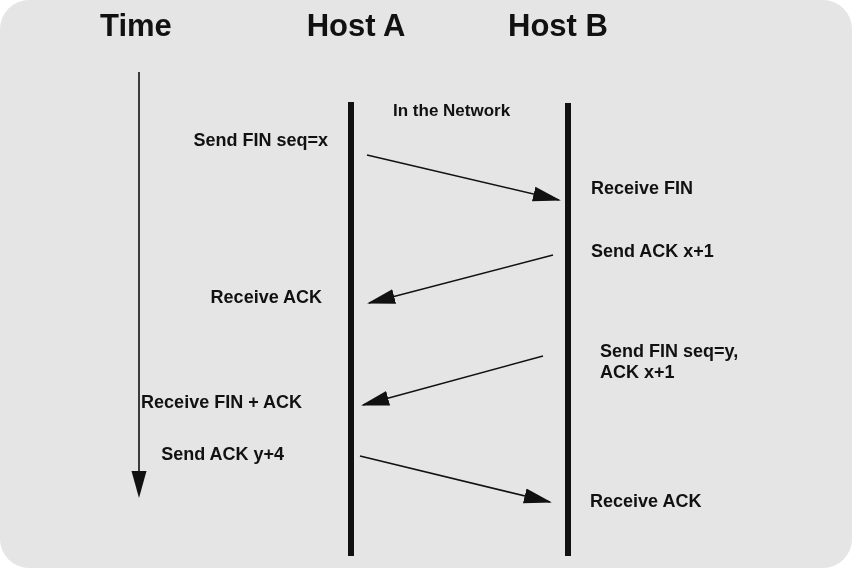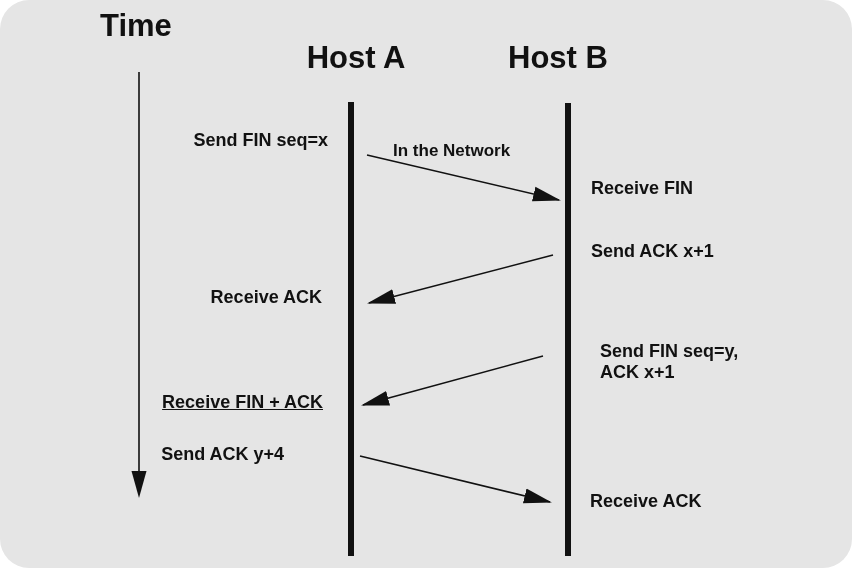--- a/index.html
+++ b/index.html
@@ -15,21 +15,21 @@
   }
   .canvas svg { position: absolute; left: 0; top: 0; }
   .hdr {
     position: absolute;
     font-size: 31px;
     font-weight: 600;
     line-height: 36px;
     white-space: nowrap;
     color: #111111;
   }
-  .hdr.centered { width: 140px; text-align: center; margin-top: 32px; }
+  .hdr.centered { width: 140px; text-align: center; }
   .lbl {
     position: absolute;
     font-size: 18px;
     font-weight: 600;
     line-height: 21px;
     white-space: nowrap;
     color: #111111;
   }
   .lbl.right { text-align: center; }
   .net {
@@ -62,25 +62,25 @@
     <line x1="367" y1="155" x2="559" y2="200" stroke="#111111" stroke-width="1.6" marker-end="url(#arrowhead)"></line>
     <line x1="553" y1="255" x2="369" y2="303" stroke="#111111" stroke-width="1.6" marker-end="url(#arrowhead)"></line>
     <line x1="543" y1="356" x2="363" y2="405" stroke="#111111" stroke-width="1.6" marker-end="url(#arrowhead)"></line>
     <line x1="360" y1="456" x2="550" y2="502" stroke="#111111" stroke-width="1.6" marker-end="url(#arrowhead)"></line>
   </svg>
 
   <div class="hdr" style="left:100px; top:8px;">Time</div>
   <div class="hdr centered" style="left:286px; top:8px;">Host A</div>
   <div class="hdr centered" style="left:488px; top:8px;">Host B</div>
 
-  <div class="net" style="left:393px; top:100px;margin-top:40px;">In the Network</div>
+  <div class="net" style="left:393px; top:100px;">In the Network</div>
 
   <div class="lbl right" style="right:524px; top:130px;">Send FIN seq=x</div>
   <div class="lbl right" style="right:530px; top:287px;">Receive ACK</div>
-  <div class="lbl right" style="right:529px; top:392px;text-decoration:underline;">Receive FIN + ACK</div>
+  <div class="lbl right" style="right:550px; top:392px;">Receive FIN + ACK</div>
   <div class="lbl right" style="right:568px; top:444px;">Send ACK y+4</div>
 
   <div class="lbl" style="left:591px; top:178px;">Receive FIN</div>
   <div class="lbl" style="left:591px; top:241px;">Send ACK x+1</div>
   <div class="lbl" style="left:600px; top:341px;">
     <div>Send FIN seq=y,</div>
     <div>ACK x+1</div>
   </div>
   <div class="lbl" style="left:590px; top:491px;">Receive ACK</div>
 

